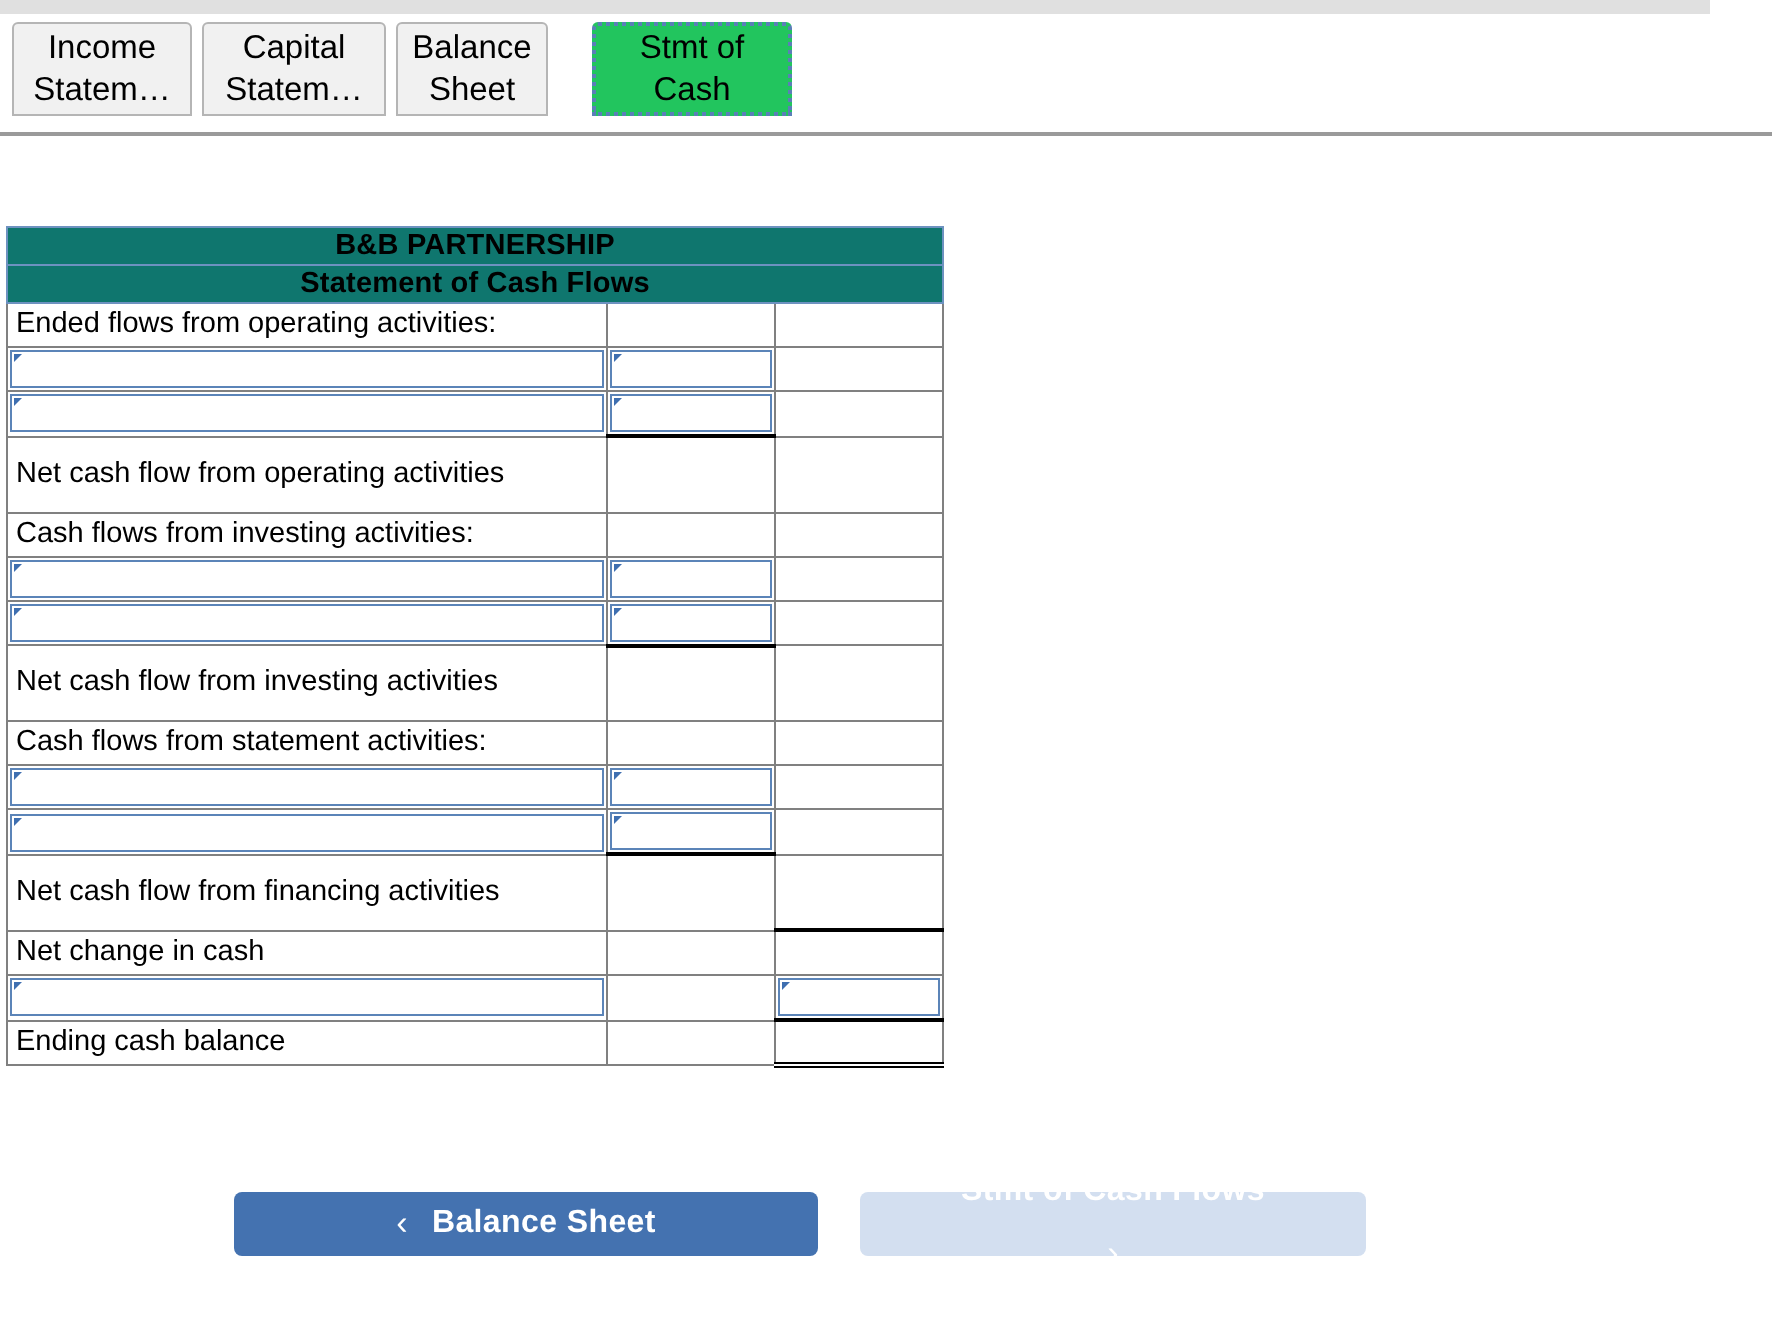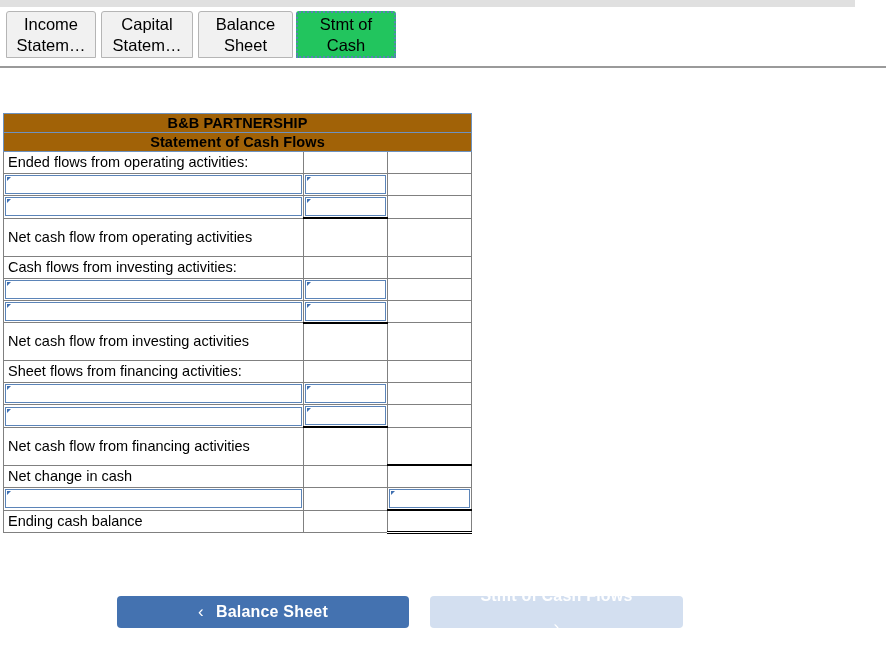--- a/index.html
+++ b/index.html
@@ -55,21 +55,21 @@
     white-space: nowrap;
   }
   .tab .ln { display: block; }
   .tab.active {
     background: #22c55e;
     border: 2px dotted #5b7fb8;
     z-index: 3;
   }
   .tab-0 { left: 6px;   width: 90px; }
   .tab-1 { left: 101px; width: 92px; }
-  .tab-2 { left: 198px; width: 95px; }
+  .tab-2 { left: 198px; width: 76px; }
   .tab-3 { left: 296px; width: 100px; }
 
   .tab-rule {
     position: absolute;
     left: 0; top: 66px;
     width: 886px;
     height: 2px;
     background: #9a9a9a;
   }
 
@@ -108,21 +108,21 @@
 
   .sheet td {
     border: 1px solid #808080;
     padding: 0;
     height: 21px;
     vertical-align: middle;
     background: #ffffff;
   }
 
   .title-row td {
-    background: #a16207;
+    background: #0f766e;
     text-align: center;
     font-weight: bold;
     font-size: 14.5px;
     height: 19px;
     letter-spacing: 0.1px;
     border: 1px solid #6d92c0;
   }
 
   td.lbl {
     padding: 1px 0 2px 4px;
@@ -288,21 +288,21 @@
           </td>
         <td></td>
       </tr>
       <tr>
         <td class="lbl two">Net cash flow from investing activities</td>
         <td></td>
         <td></td>
       </tr>
 
       <tr>
-        <td class="lbl">Sheet flows from financing activities:</td>
+        <td class="lbl">Cash flows from statement activities:</td>
         <td></td>
         <td></td>
       </tr>
       <tr>
         <td class="inputcell">
             <div class="inp"></div>
           </td>
         <td class="inputcell">
             <div class="inp"></div>
           </td>

